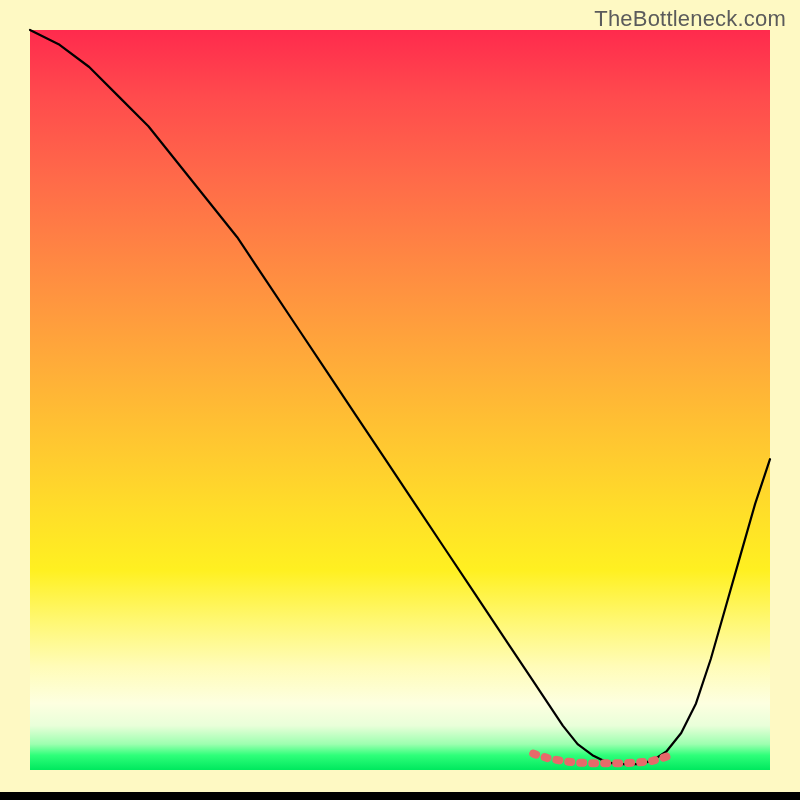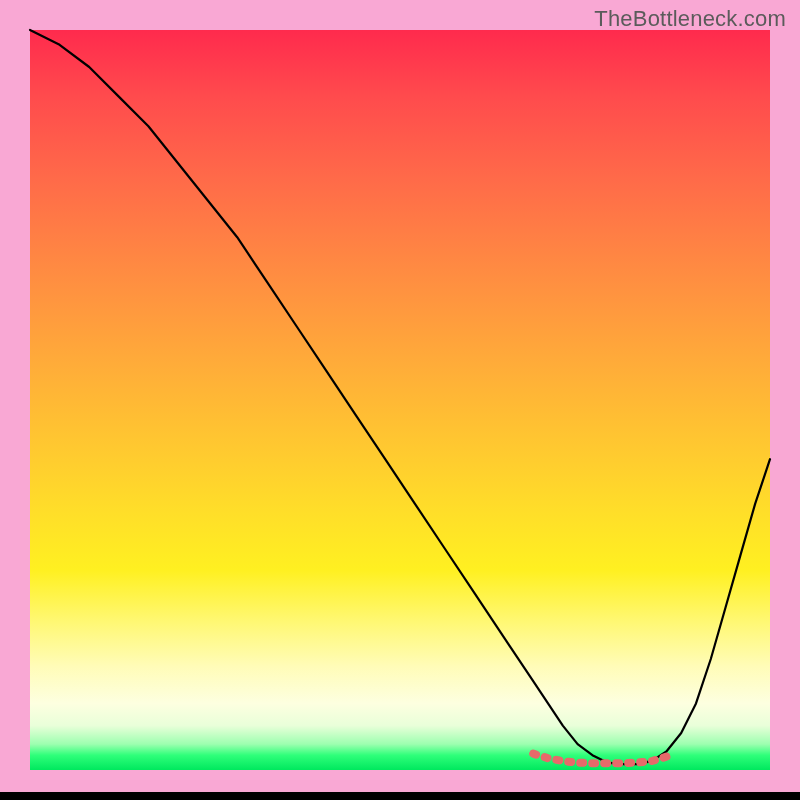--- a/index.html
+++ b/index.html
@@ -7,21 +7,21 @@
     padding: 0;
     width: 800px;
     height: 800px;
     background: #000;
     overflow: hidden;
     font-family: Arial, Helvetica, sans-serif;
   }
   .outer {
     width: 800px;
     height: 792px;
-    background: #f9a8d4;
+    background: #fef9c3;
     position: relative;
   }
   .watermark {
     position: absolute;
     top: 6px;
     right: 14px;
     color: #5b5b5b;
     font-size: 22px;
     font-weight: 500;
     letter-spacing: 0.2px;

